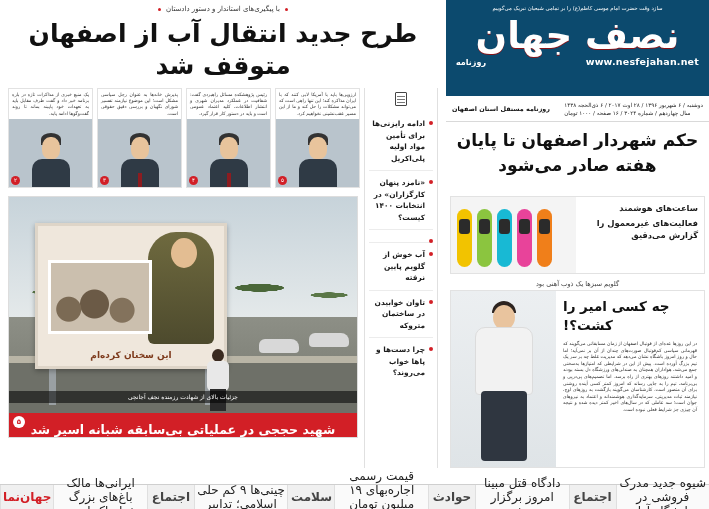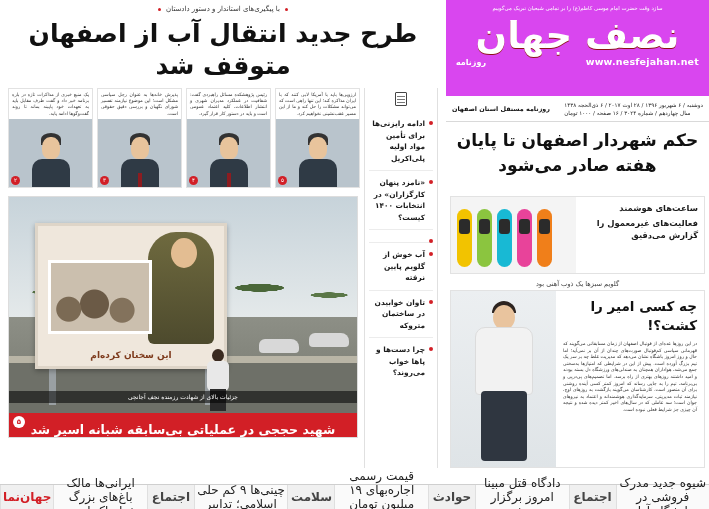--- a/index.html
+++ b/index.html
@@ -7,21 +7,21 @@
     width:709px;height:509px;overflow:hidden;
     background:#ffffff;
     font-family:"DejaVu Sans","Liberation Sans",sans-serif;
     color:#111;
   }
   .page{position:relative;width:709px;height:509px;box-sizing:border-box;}
 
   
   .masthead{
     position:absolute;top:0;right:0;width:263px;height:96px;
-    background:#d946ef;color:#fff;box-sizing:border-box;
+    background:#0c4a6e;color:#fff;box-sizing:border-box;
     padding:4px 6px 0 6px;
   }
   .mast-top{
     font-size:5.4px;line-height:8px;text-align:center;color:#fff;
     white-space:nowrap;overflow:hidden;
   }
   .mast-logo{
     font-size:37px;line-height:44px;font-weight:bold;text-align:center;
     letter-spacing:-1px;margin-top:2px;text-shadow:0 1px 0 #8d1216;
   }
@@ -164,21 +164,21 @@
 
   .quote-line{
     position:absolute;top:280px;right:4px;width:255px;text-align:center;
     font-size:6.6px;color:#444;
   }
   .feature{
     position:absolute;top:290px;right:4px;width:255px;height:178px;
     border:1px solid #e2e2e2;box-sizing:border-box;background:#fff;display:flex;
   }
   .feature .ftext{width:148px;box-sizing:border-box;padding:6px 7px;text-align:right;}
-  .ftitle{font-size:13.5px;line-height:19px;font-weight:bold;color:#111;text-align:right;}
+  .ftitle{font-size:13.5px;line-height:19px;font-weight:bold;color:#111;text-align:left;}
   .fbody{font-size:4.7px;line-height:6.6px;color:#333;text-align:justify;margin-top:6px;}
   .fimg{flex:1;position:relative;background:linear-gradient(#eceff1,#dfe4e7);overflow:hidden;}
   .fi-head{position:absolute;left:50%;transform:translateX(-50%);top:14px;width:22px;height:25px;border-radius:50%;background:#e9c49e;}
   .fi-hair{position:absolute;left:50%;transform:translateX(-50%);top:10px;width:24px;height:12px;border-radius:12px 12px 0 0;background:#2d2420;}
   .fi-shirt{position:absolute;left:50%;transform:translateX(-50%);top:36px;width:56px;height:66px;border-radius:10px 10px 4px 4px;background:#f2f2f2;border:1px solid #dcdcdc;}
   .fi-pants{position:absolute;left:50%;transform:translateX(-50%);top:100px;width:46px;height:70px;background:#2f3640;border-radius:4px;}
 
   
   .bottombar{
     position:absolute;left:0;bottom:0;width:709px;height:24px;

